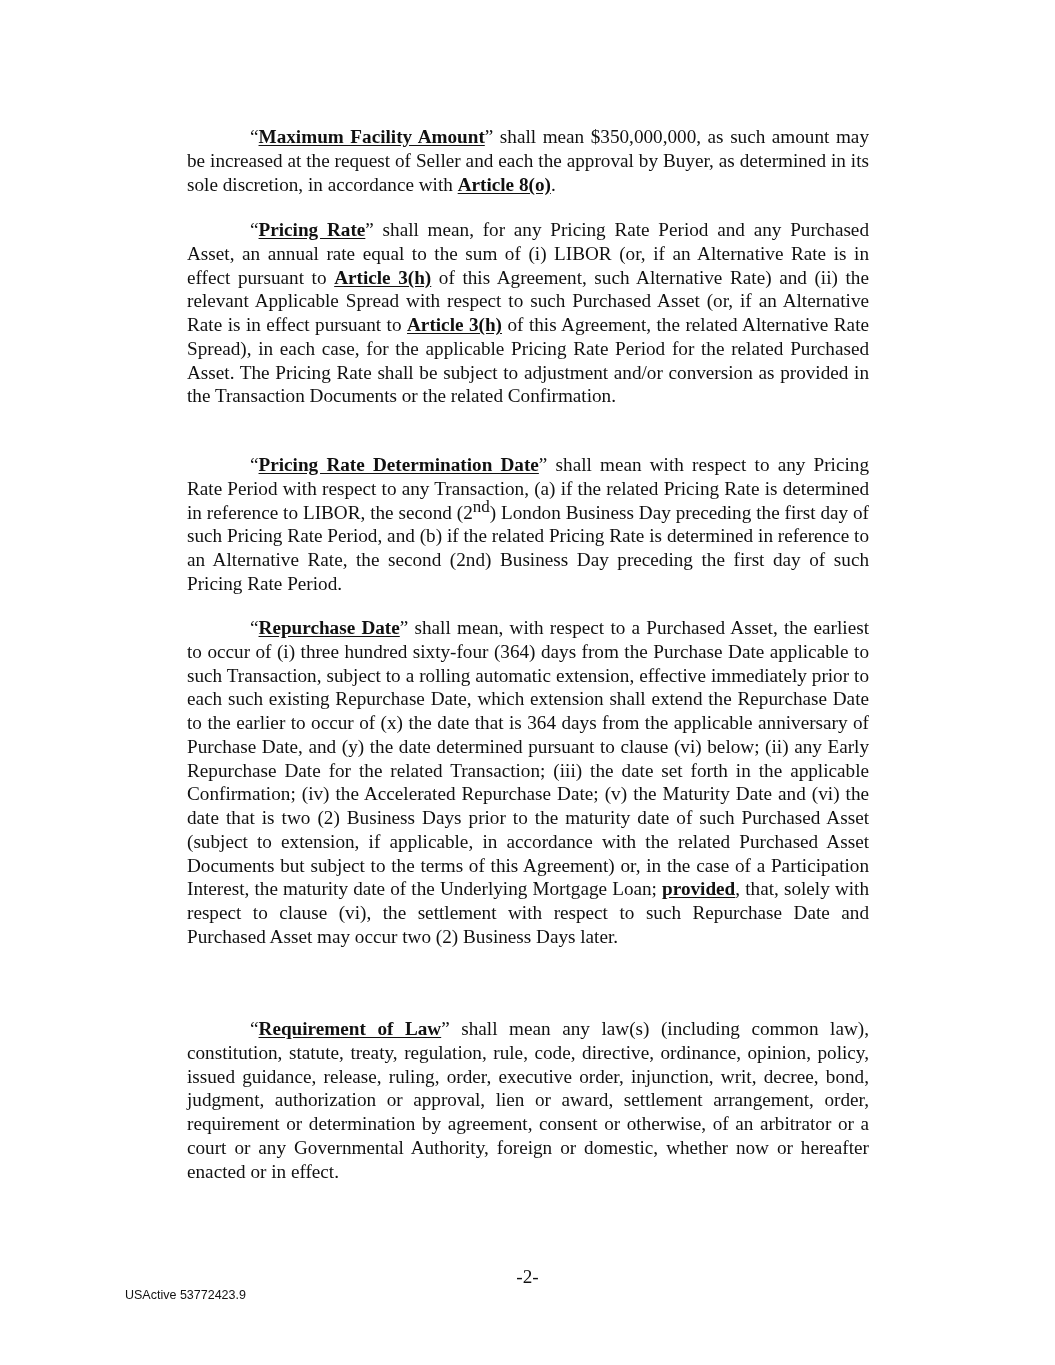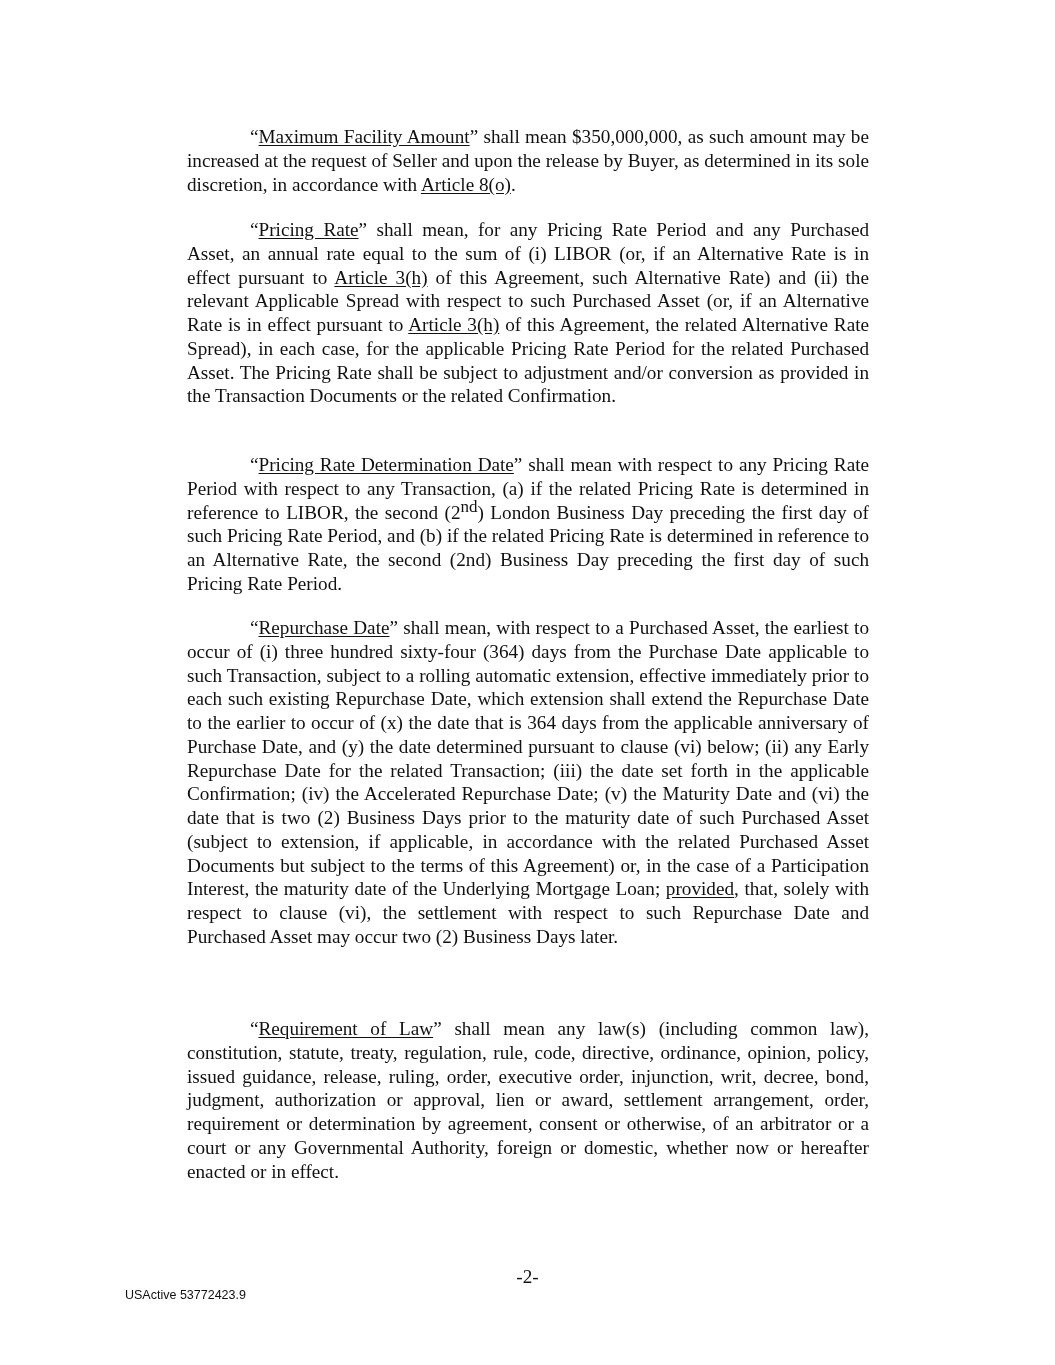--- a/index.html
+++ b/index.html
@@ -10,40 +10,40 @@
       left: 187px;
       width: 682px;
       font-family: "Liberation Serif", "DejaVu Serif", serif;
       font-size: 19.2px;
       line-height: 23.75px;
       color: #111;
       text-align: justify;
       text-indent: 63px;
       margin: 0;
     }
-    .para .u { text-decoration: underline; text-underline-offset: 2px; }
+    .para .u { text-decoration: underline; text-underline-offset: 2px; font-weight: bold; }
     .para sup { font-size: 17px; line-height: 0; vertical-align: 7px; }
     .page-number {
       position: absolute; left: 0; width: 1055px; top: 1266px;
       text-align: center;
       font-family: "Liberation Serif", "DejaVu Serif", serif;
       font-size: 19.2px; color: #111;
     }
     .footer-id {
       position: absolute; left: 125px; top: 1288px;
       font-family: "Liberation Sans", "DejaVu Sans", sans-serif;
       font-size: 12.5px; color: #111;
     }
   </style>
 </head>
 <body>
 
 <div class="page">
 
-  <p class="para" style="top:125px;"><span>“</span><span class="u">Maximum Facility Amount</span><span>” </span><span>shall mean $350,000,000, as such amount may be increased at the request of Seller and upon the release by Buyer, as determined in its sole discretion, in accordance with </span><span class="u">Article 8(o)</span><span>.</span></p>
+  <p class="para" style="top:125px;"><span>“</span><span class="u">Maximum Facility Amount</span><span>” </span><span>shall mean $350,000,000, as such amount may be increased at the request of Seller and each the approval by Buyer, as determined in its sole discretion, in accordance with </span><span class="u">Article 8(o)</span><span>.</span></p>
 
   <p class="para" style="top:218px;"><span>“</span><span class="u">Pricing Rate</span><span>” </span><span>shall mean, for any Pricing Rate Period and any Purchased Asset, an annual rate equal to the sum of (i) LIBOR (or, if an Alternative Rate is in effect pursuant to </span><span class="u">Article 3(h)</span><span> of this Agreement, such Alternative Rate) and (ii) the relevant Applicable Spread with respect to such Purchased Asset (or, if an Alternative Rate is in effect pursuant to </span><span class="u">Article 3(h)</span><span> of this Agreement, the related Alternative Rate Spread), in each case, for the applicable Pricing Rate Period for the related Purchased Asset. The Pricing Rate shall be subject to adjustment and/or conversion as provided in the Transaction Documents or the related Confirmation.</span></p>
 
   <p class="para" style="top:453px;"><span>“</span><span class="u">Pricing Rate Determination Date</span><span>” </span><span>shall mean with respect to any Pricing Rate Period with respect to any Transaction, (a) if the related Pricing Rate is determined in reference to LIBOR, the second (2</span><sup>nd</sup><span>) London Business Day preceding the first day of such Pricing Rate Period, and (b) if the related Pricing Rate is determined in reference to an Alternative Rate, the second (2nd) Business Day preceding the first day of such Pricing Rate Period.</span></p>
 
   <p class="para" style="top:616px;"><span>“</span><span class="u">Repurchase Date</span><span>” </span><span>shall mean, with respect to a Purchased Asset, the earliest to occur of (i) three hundred sixty-four (364) days from the Purchase Date applicable to such Transaction, subject to a rolling automatic extension, effective immediately prior to each such existing Repurchase Date, which extension shall extend the Repurchase Date to the earlier to occur of (x) the date that is 364 days from the applicable anniversary of Purchase Date, and (y) the date determined pursuant to clause (vi) below; (ii) any Early Repurchase Date for the related Transaction; (iii) the date set forth in the applicable Confirmation; (iv) the Accelerated Repurchase Date; (v) the Maturity Date and (vi) the date that is two (2) Business Days prior to the maturity date of such Purchased Asset (subject to extension, if applicable, in accordance with the related Purchased Asset Documents but subject to the terms of this Agreement) or, in the case of a Participation Interest, the maturity date of the Underlying Mortgage Loan; </span><span class="u">provided</span><span>, that, solely with respect to clause (vi), the settlement with respect to such Repurchase Date and Purchased Asset may occur two (2) Business Days later.</span></p>
 
   <p class="para" style="top:1017px;"><span>“</span><span class="u">Requirement of Law</span><span>” </span><span>shall mean any law(s) (including common law), constitution, statute, treaty, regulation, rule, code, directive, ordinance, opinion, policy, issued guidance, release, ruling, order, executive order, injunction, writ, decree, bond, judgment, authorization or approval, lien or award, settlement arrangement, order, requirement or determination by agreement, consent or otherwise, of an arbitrator or a court or any Governmental Authority, foreign or domestic, whether now or hereafter enacted or in effect.</span></p>
 
   <div class="page-number">-2-</div>

